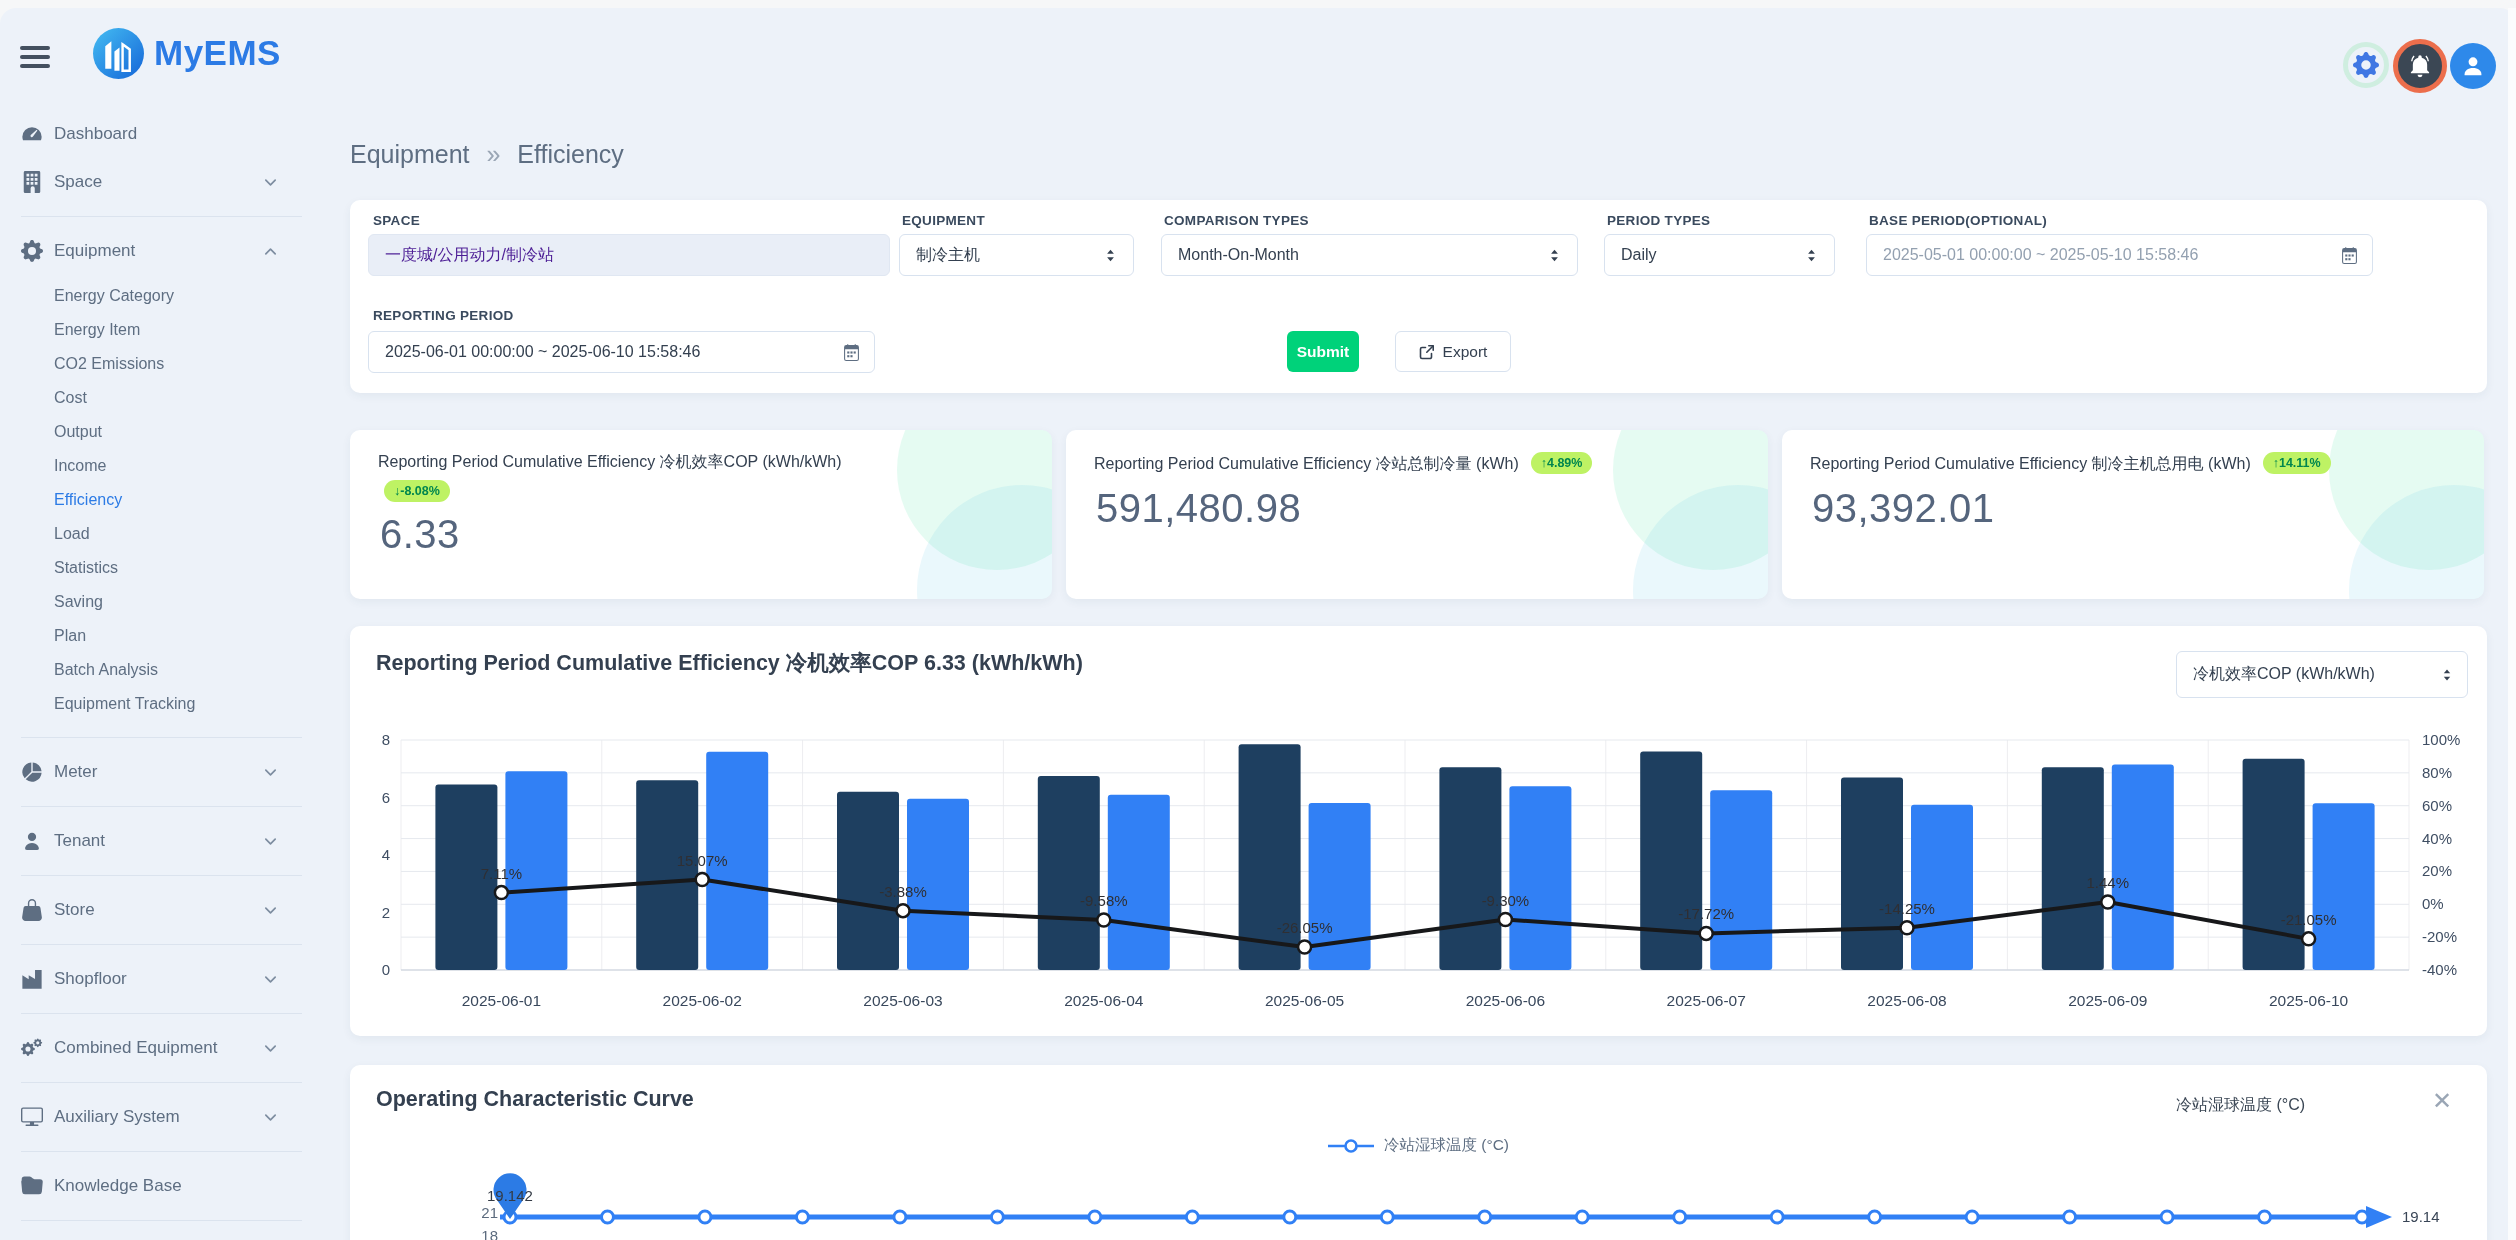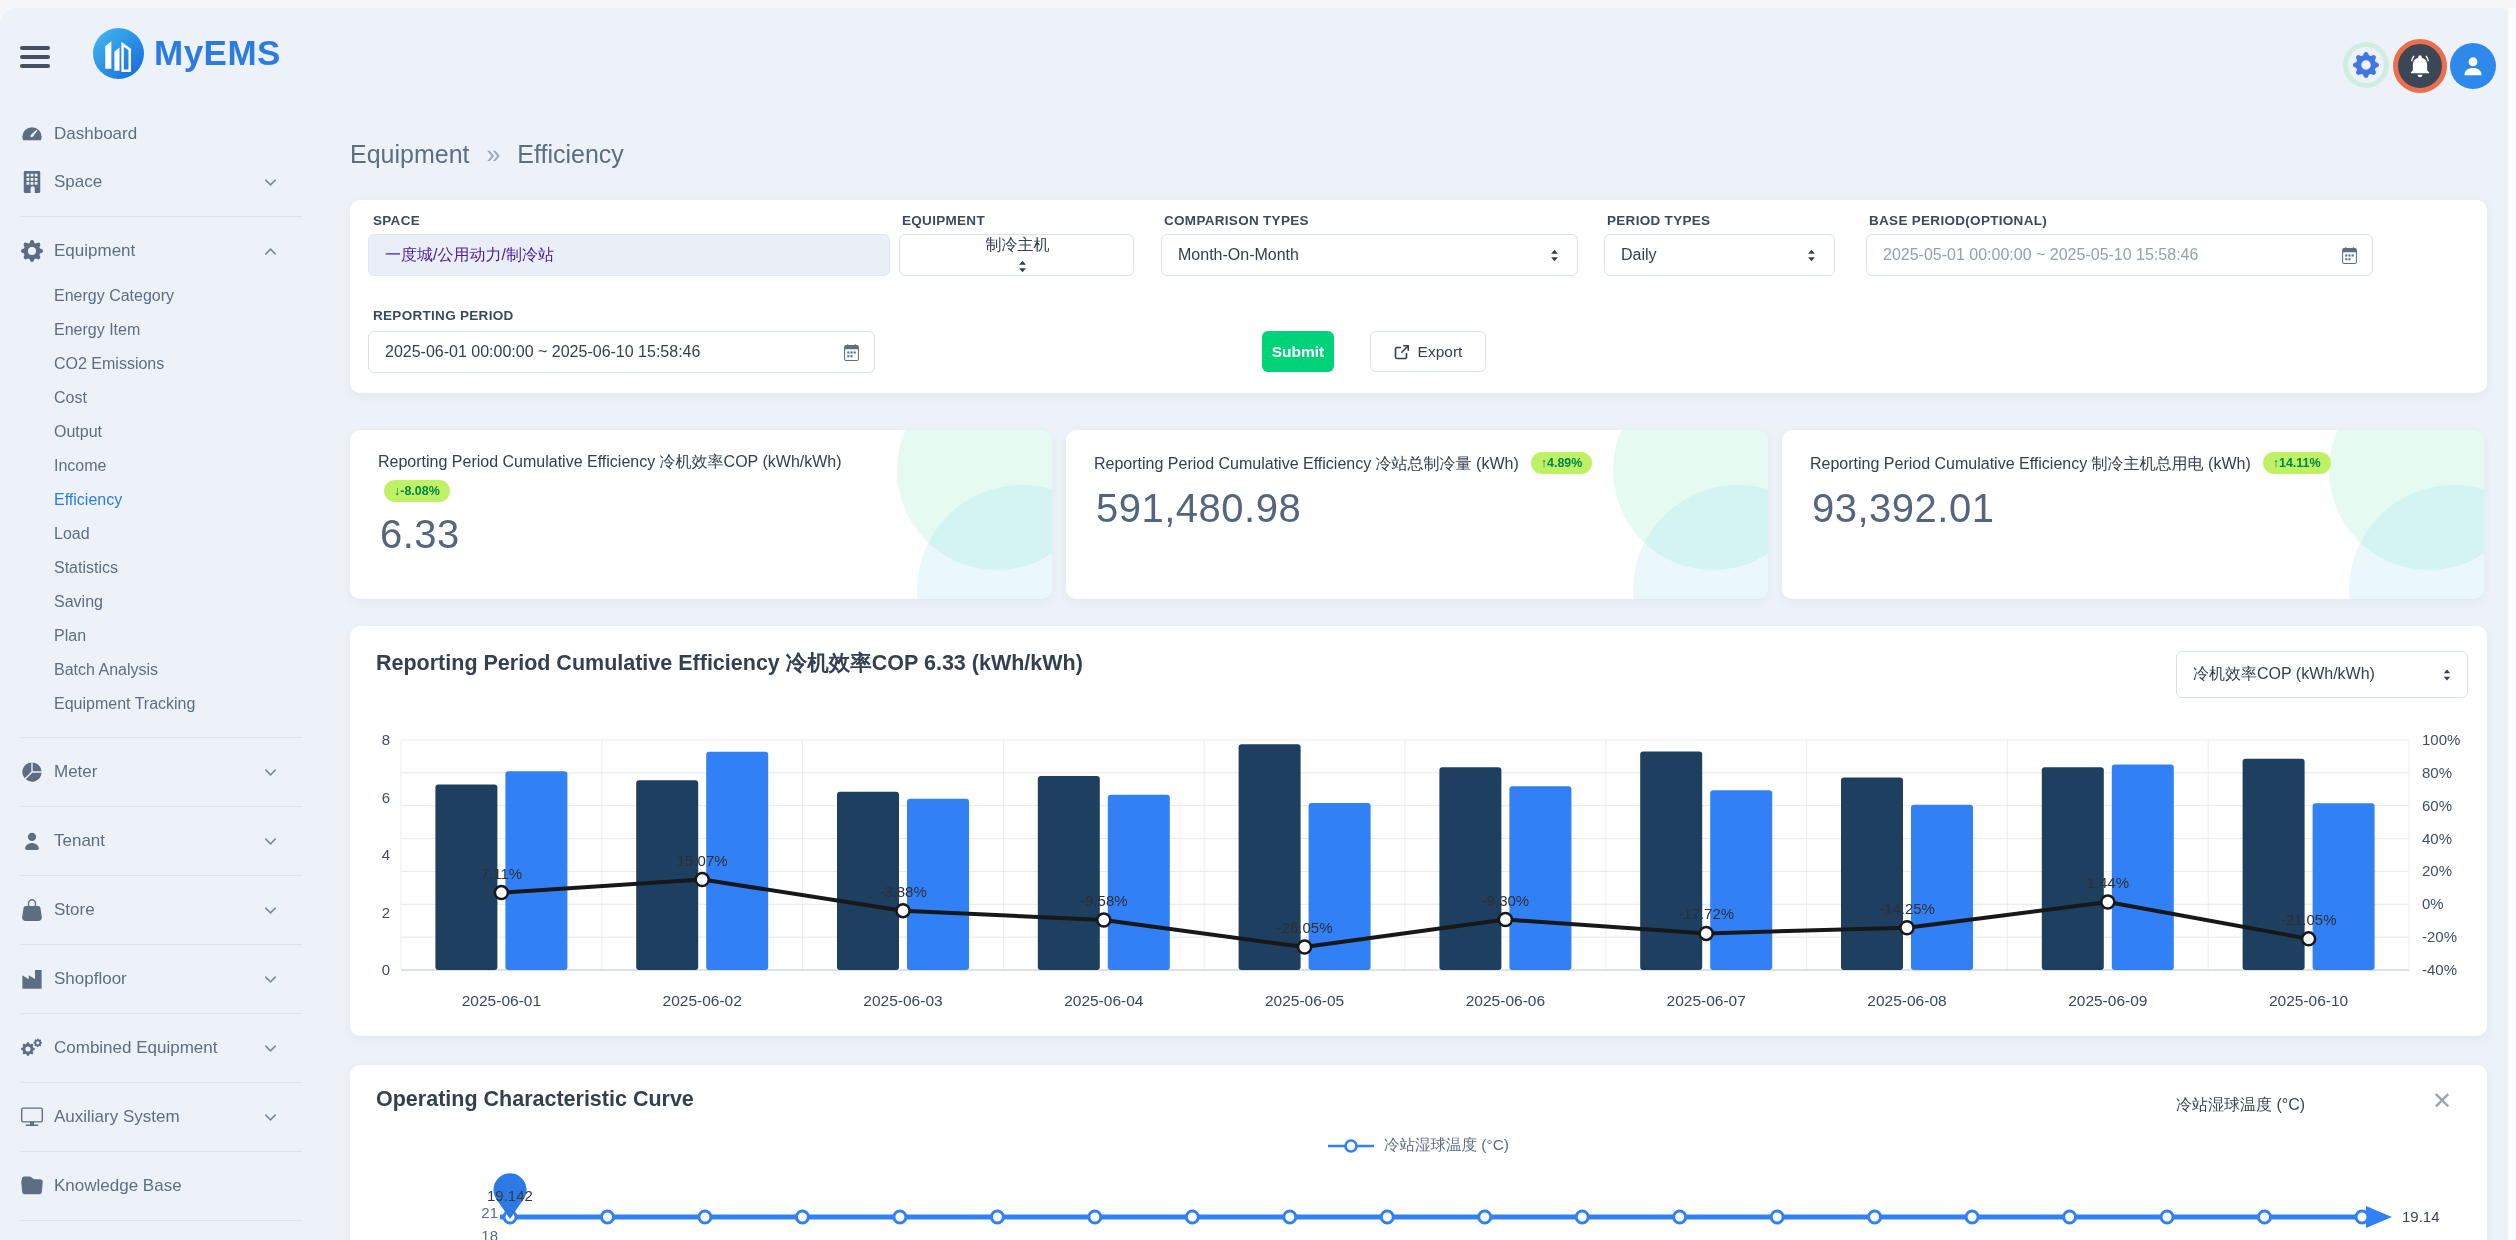--- a/index.html
+++ b/index.html
@@ -41,21 +41,21 @@
   #filter-card { left:350px; top:200px; width:2137px; height:193px; }
   .flabel { position:absolute; font-size:13.5px; font-weight:bold; color:#3a4a5e; letter-spacing:.3px; }
   .field { position:absolute; height:42px; border:1px solid #d8e2ef; border-radius:6px; background:#fff;
     display:flex; align-items:center; justify-content:space-between; padding:0 14px 0 16px;
     font-size:16px; color:#344050; }
   .field.readonly { background:#e9eef7; border-color:#e0e7f2; color:#4c1d95; }
   .field.muted { color:#93a0b0; }
   .field .icn { width:17px; height:17px; color:#5e6e82; flex:0 0 auto; margin-left:10px; }
   .icn svg { width:100%; height:100%; display:block; }
   .btn { position:absolute; height:41px; border-radius:6px; display:flex; align-items:center; justify-content:center;
-    font-size:15.5px; cursor:pointer; }
+    font-size:15.5px; cursor:pointer;margin-left:25px; }
   #submit-btn { left:912px; top:131px; width:72px; background:#00d27a; color:#fff; font-weight:bold; }
   #export-btn { left:1020px; top:131px; width:116px; background:#fff; border:1px solid #d8e2ef; color:#344050; gap:8px; }
 
   
   .kpi { top:430px; height:169px; width:702px; overflow:hidden; }
   .kpi .deco1 { position:absolute; right:-45px; top:-60px; width:200px; height:200px; border-radius:50%;
     background:rgba(57,226,157,.13); }
   .kpi .deco2 { position:absolute; right:-75px; top:55px; width:210px; height:210px; border-radius:50%;
     background:rgba(82,199,230,.12); }
   .kpi-title { position:absolute; left:28px; top:22px; font-size:16px; color:#344050; font-weight:500; white-space:nowrap;text-align:center; }
@@ -285,21 +285,21 @@
   <span>Efficiency</span>
 </div>
 
 <div class="card" id="filter-card">
   <span class="flabel" style="left:23px; top:13px;">SPACE</span>
   <div class="field readonly" style="left:18px; top:34px; width:522px;">
     <span>一度城/公用动力/制冷站</span>
   </div>
 
   <span class="flabel" style="left:552px; top:13px;">EQUIPMENT</span>
-  <div class="field" style="left:549px; top:34px; width:235px;flex-direction:column;">
+  <div class="field" style="left:549px; top:34px; width:235px;">
     <span>制冷主机</span>
     <span class="icn">
         <svg viewBox="0 0 16 16" fill="#344050">
           <path d="M8 2.5l3.2 3.8H4.8z"></path>
           <path d="M8 13.5L4.8 9.7h6.4z"></path>
         </svg>
       </span>
   </div>
 
   <span class="flabel" style="left:814px; top:13px;">COMPARISON TYPES</span>

